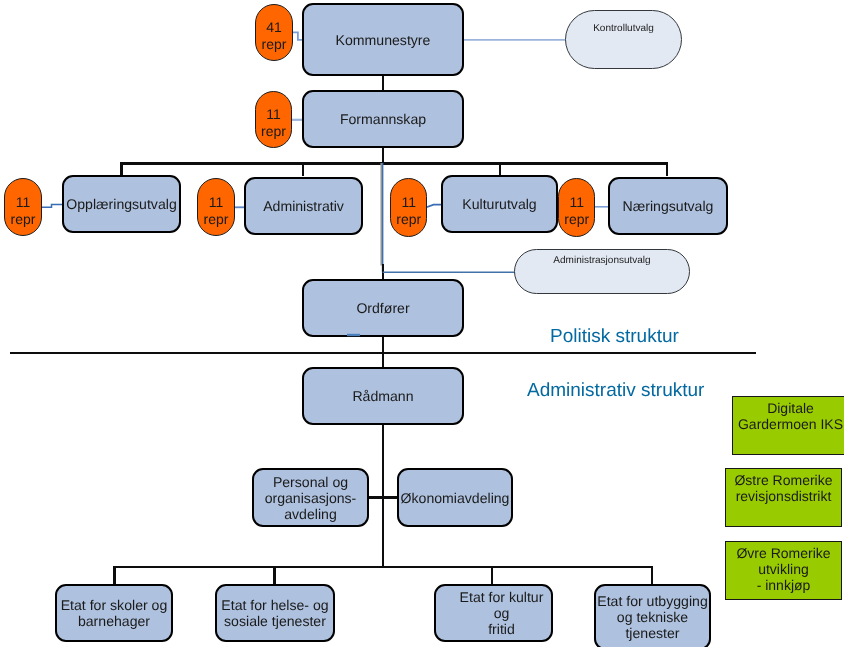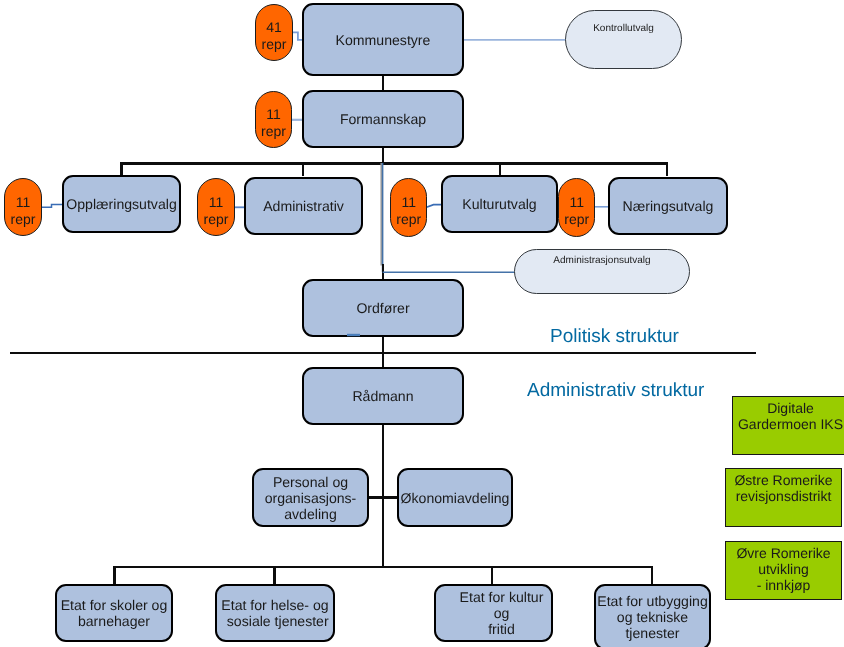--- a/index.html
+++ b/index.html
@@ -133,21 +133,21 @@
     <span style="white-space:pre-line;">Personal og
 organisasjons-
 avdeling</span>
   </div>
 
   <div class="node blue" style="left:55px;top:584px;width:118px;height:58px;">
     <span style="white-space:pre-line;">Etat for skoler og
 barnehager</span>
   </div>
   <div class="node blue" style="left:215px;top:584px;width:120px;height:58px;">
-    <span style="white-space:pre-line;text-align:right;">Etat for helse- og
+    <span style="white-space:pre-line;">Etat for helse- og
 sosiale tjenester</span>
   </div>
   <div class="node blue" style="left:434px;top:584px;width:119px;height:58px;padding-left:16px;">
     <span style="white-space:pre-line;">Etat for kultur og
 fritid</span>
   </div>
   <div class="node blue" style="left:594px;top:584px;width:117px;height:66px;">
     <span style="white-space:pre-line;">Etat for utbygging
 og tekniske
 tjenester</span>

